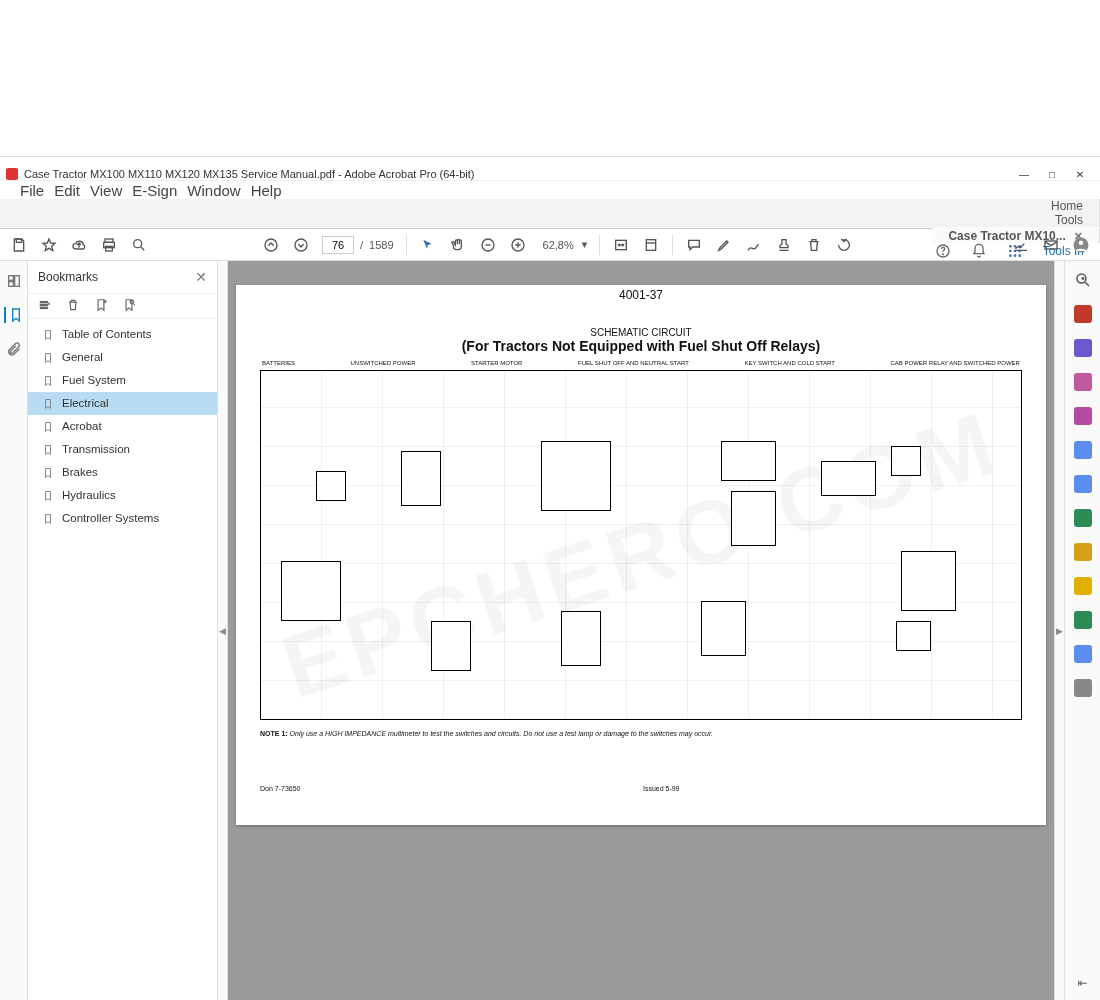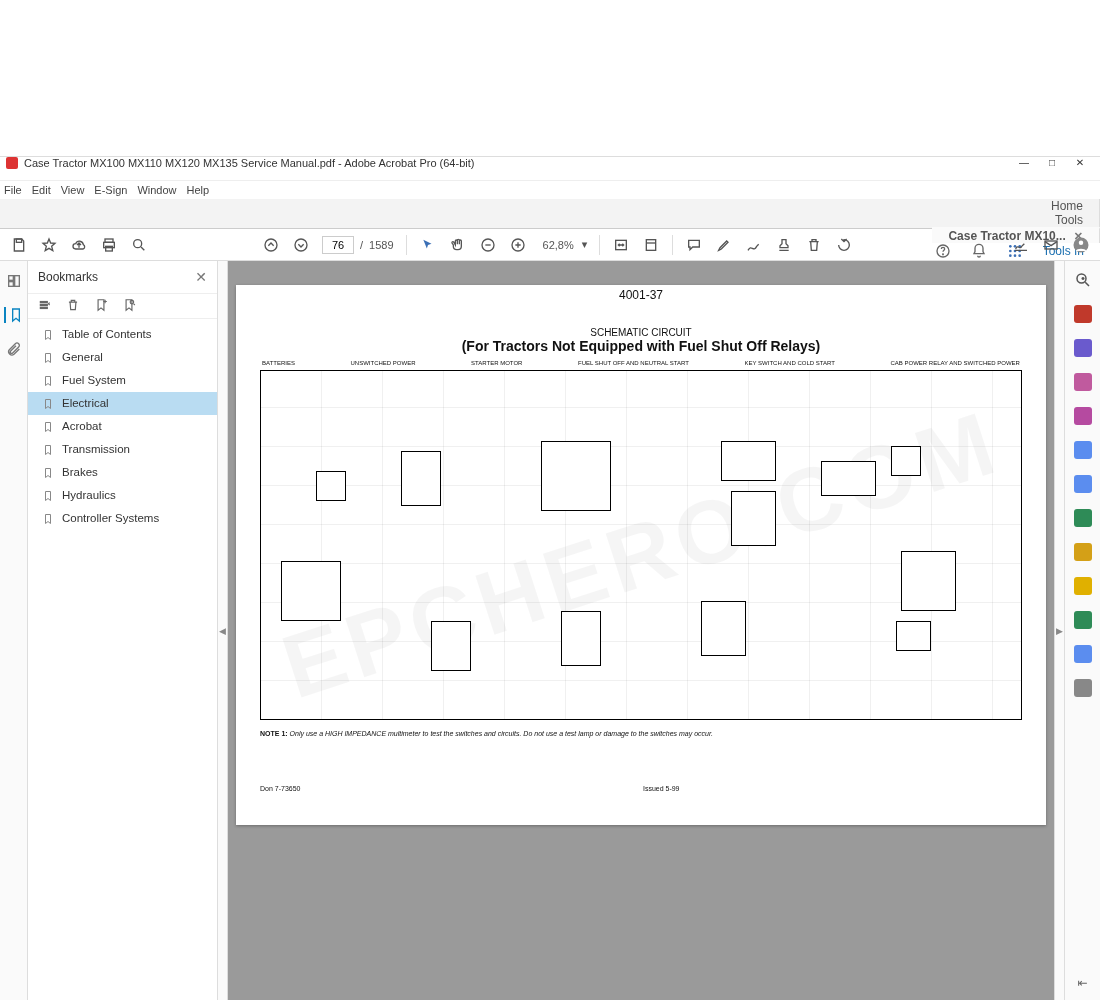--- a/index.html
+++ b/index.html
@@ -1,26 +1,26 @@
 <!DOCTYPE html>
 <html><head>
 <meta charset="utf-8">
 <style>
 * { margin: 0; padding: 0; box-sizing: border-box; font-family: "Segoe UI", Tahoma, sans-serif; }
 body { background: #fff; width: 1100px; height: 1000px; overflow: hidden; }
 .app { position: absolute; top: 156px; left: 0; right: 0; bottom: 0; border-top: 1px solid #ddd; }
 
 
-.titlebar { height: 24px; display: flex; align-items: flex-start; padding: 0 6px; border-bottom: 1px solid #eee; font-size: 11px; color: #333; }
+.titlebar { height: 24px; display: flex; align-items: flex-end; padding: 0 6px; border-bottom: 1px solid #eee; font-size: 11px; color: #333; }
 .titlebar .pdf-ico { width: 12px; height: 12px; background: #d33; border-radius: 2px; margin-right: 6px; display: inline-block; }
 .titlebar .spacer { flex: 1; }
 .titlebar .win-btn { width: 28px; text-align: center; font-size: 10px; color: #333; cursor: pointer; }
 
 
-.menubar { height: 18px; display: flex; align-items: center; gap: 10px; padding: 0 4px; font-size: 11px; color: #444; }
+.menubar { height: 18px; display: flex; align-items: center; gap: 10px; padding: 0 20px; font-size: 15px; color: #444; }
 
 
 .tabrow { height: 30px; display: flex; align-items: flex-end; background: #f3f3f3; border-bottom: 1px solid #ccc; font-size: 12px; flex-direction: column; }
 .tabrow .tab { padding: 0 16px; display: flex; align-items: center; color: #555; cursor: pointer; border-right: 1px solid #ddd; }
 .tabrow .tab.active { background: #fafafa; border-top: 2px solid #fafafa; font-weight: bold; }
 .tabrow .tab .close-x { margin-left: 8px; font-size: 11px; color: #777; }
 .tabrow .spacer { flex: 1; }
 .tabrow .right { display: flex; align-items: center; gap: 20px; padding: 0 16px; }
 .tabrow .right .ico { width: 16px; height: 16px; color: #666; }
 .tabrow .signin { color: #1a6fb0; font-size: 12px; cursor: pointer; }

